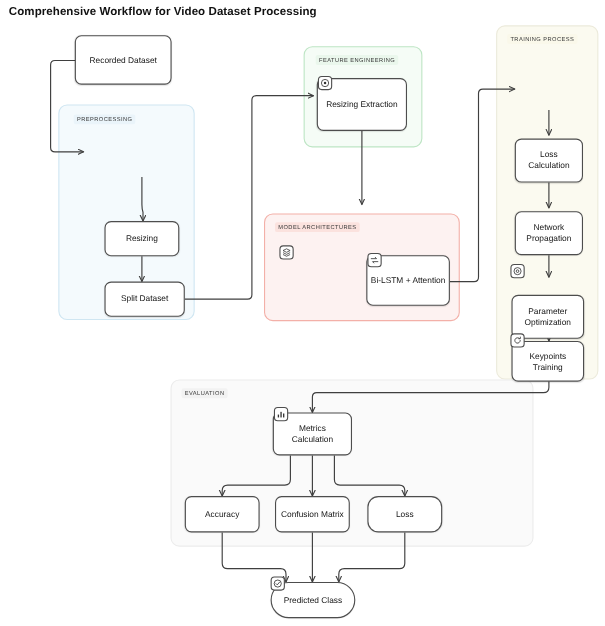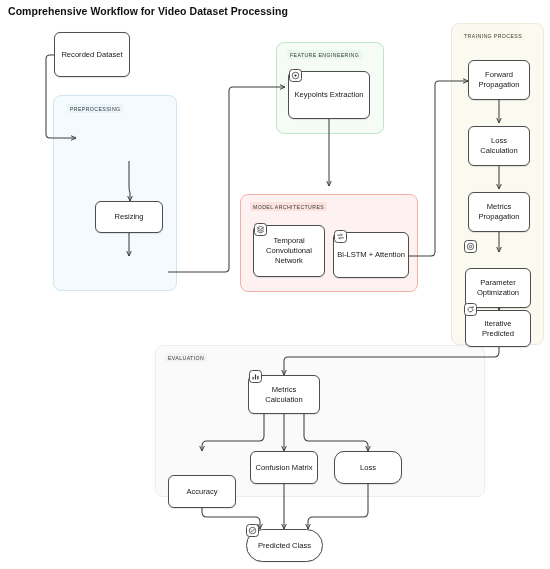--- a/index.html
+++ b/index.html
@@ -180,105 +180,102 @@
       <path d="M304,414 L304,436 Q304,441 309,441 L363,441 Q368,441 368,446 L368,451"></path>
 
       <path d="M202,484 L202,512 Q202,517 207,517 L255,517 Q260,517 260,522 L260,529"></path>
 
       <path d="M284,484 L284,529"></path>
 
       <path d="M368,484 L368,512 Q368,517 363,517 L313,517 Q308,517 308,522 L308,529"></path>
     </g>
   </svg>
 
-  <div class="node" style="left:54px; top:32px; width:76px; height:45px;">
+  <div class="node" style="left:68px; top:32px; width:88px; height:45px;">
     <span class="node-label">Recorded Dataset</span>
   </div>
 
 
   <div class="node" style="left:95px; top:201px; width:68px; height:32px;">
     <span class="node-label">Resizing</span>
   </div>
 
+  <div class="node" style="left:95px; top:256px; width:73px; height:32px;">
+    <span class="node-label">Split Dataset</span>
+  </div>
 
   <div class="node" style="left:288px; top:71px; width:82px; height:48px;">
-    <span class="node-label">Keypoints Extraction</span>
+    <span class="node-label">Resizing Extraction</span>
   </div>
   <div class="badge" style="left:289px; top:69px;">
     <svg width="9" height="9" viewBox="0 0 12 12">
       <circle cx="6" cy="6" r="4.4" fill="none" stroke="#333" stroke-width="1"></circle>
       <circle cx="6" cy="6" r="1.5" fill="#333"></circle>
     </svg>
   </div>
 
-  <div class="node" style="left:253px; top:225px; width:72px; height:52px;">
-    <span class="node-label">Temporal Convolutional Network</span>
-  </div>
   <div class="badge" style="left:254px; top:223px;">
     <svg width="9" height="9" viewBox="0 0 12 12">
       <path d="M6 1.6 L10.3 3.7 L6 5.8 L1.7 3.7 Z" fill="none" stroke="#333" stroke-width="0.95" stroke-linejoin="round"></path>
       <path d="M1.7 6.2 L6 8.3 L10.3 6.2" fill="none" stroke="#333" stroke-width="0.95" stroke-linejoin="round"></path>
       <path d="M1.7 8.5 L6 10.6 L10.3 8.5" fill="none" stroke="#333" stroke-width="0.95" stroke-linejoin="round"></path>
     </svg>
   </div>
 
   <div class="node" style="left:333px; top:232px; width:76px; height:46px;">
     <span class="node-label">Bi-LSTM + Attention</span>
   </div>
   <div class="badge" style="left:334px; top:230px;">
     <svg width="9" height="9" viewBox="0 0 12 12">
       <path d="M2 4.2 H8.4 L6.9 2.6" fill="none" stroke="#333" stroke-width="1" stroke-linecap="round" stroke-linejoin="round"></path>
       <path d="M10 7.8 H3.6 L5.1 9.4" fill="none" stroke="#333" stroke-width="1" stroke-linecap="round" stroke-linejoin="round"></path>
     </svg>
   </div>
 
-  <div class="node" style="left:468px; top:60px; width:62px; height:40px;">
-    <span class="node-label">Forward Propagation</span>
-  </div>
 
   <div class="node" style="left:468px; top:126px; width:62px; height:40px;">
     <span class="node-label">Loss Calculation</span>
   </div>
 
   <div class="node" style="left:468px; top:192px; width:62px; height:40px;">
-    <span class="node-label">Metrics Propagation</span>
+    <span class="node-label">Network Propagation</span>
   </div>
 
   <div class="node" style="left:465px; top:248px; width:66px; height:40px;margin-top:20px;">
     <span class="node-label">Parameter Optimization</span>
   </div>
   <div class="badge" style="left:464px; top:240px;">
     <svg width="9" height="9" viewBox="0 0 12 12">
       <circle cx="6" cy="6" r="4.3" fill="none" stroke="#333" stroke-width="1"></circle>
       <circle cx="6" cy="6" r="1.6" fill="none" stroke="#333" stroke-width="1"></circle>
     </svg>
   </div>
 
   <div class="node" style="left:465px; top:310px; width:66px; height:37px;">
-    <span class="node-label">Iterative Predicted</span>
+    <span class="node-label">Keypoints Training</span>
   </div>
   <div class="badge" style="left:464px; top:303px;">
     <svg width="9" height="9" viewBox="0 0 12 12">
       <path d="M9.3 6 A3.3 3.3 0 1 1 8.3 3.6" fill="none" stroke="#333" stroke-width="1" stroke-linecap="round"></path>
       <path d="M9.4 1.9 L9.4 3.9 L7.4 3.9" fill="none" stroke="#333" stroke-width="1" stroke-linecap="round" stroke-linejoin="round"></path>
     </svg>
   </div>
 
   <div class="node" style="left:248px; top:375px; width:72px; height:39px;">
     <span class="node-label">Metrics Calculation</span>
   </div>
   <div class="badge" style="left:249px; top:370px;">
     <svg width="9" height="9" viewBox="0 0 12 12">
       <rect x="2" y="6.5" width="1.6" height="3.5" fill="#333"></rect>
       <rect x="5.2" y="3.2" width="1.6" height="6.8" fill="#333"></rect>
       <rect x="8.4" y="5.2" width="1.6" height="4.8" fill="#333"></rect>
     </svg>
   </div>
 
-  <div class="node" style="left:168px; top:475px; width:68px; height:33px;">
+  <div class="node" style="left:168px; top:451px; width:68px; height:33px;">
     <span class="node-label">Accuracy</span>
   </div>
 
   <div class="node" style="left:250px; top:451px; width:68px; height:33px;text-align:center;">
     <span class="node-label">Confusion Matrix</span>
   </div>
 
   <div class="node" style="left:334px; top:451px; width:68px; height:33px;border-radius:10px;">
     <span class="node-label">Loss</span>
   </div>

